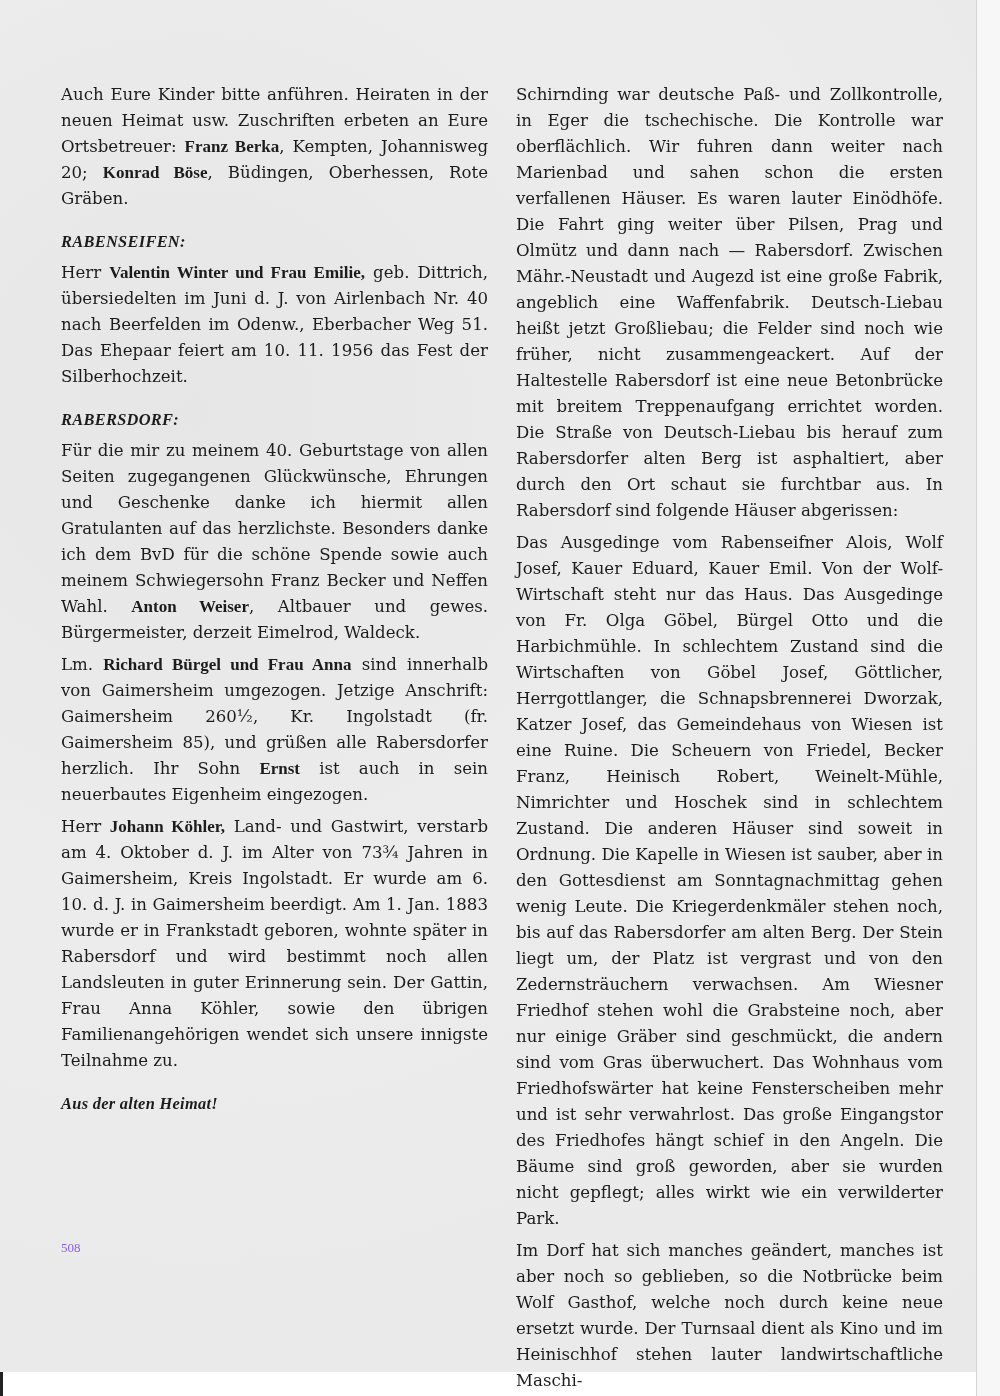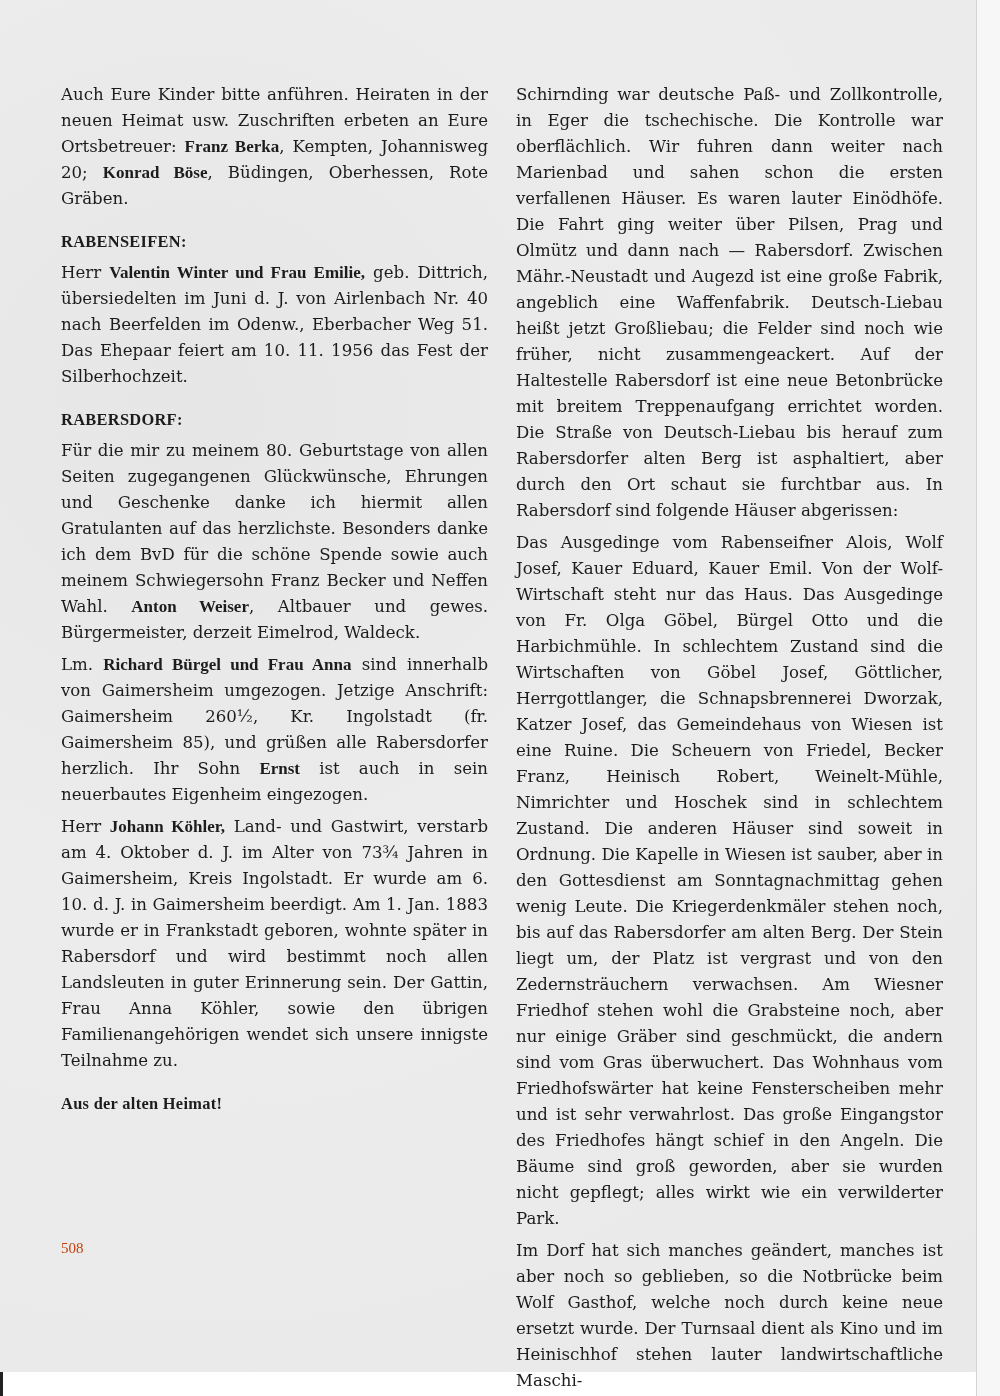--- a/index.html
+++ b/index.html
@@ -25,43 +25,43 @@
     position: absolute; top: 82px; width: 427px;
     font-size: 16.6px; line-height: 26px;
     text-align: justify; hyphens: manual;
   }
   .col.left { left: 61px; }
   .col.right { left: 516px; }
   .col p { margin: 0 0 6px 0; }
   .col h2 {
     margin: 17px 0 5px 0;
     font-family: "Liberation Serif", "DejaVu Serif", serif;
-    font-size: 16.4px; font-weight: bold; letter-spacing: 0.3px;
+    font-size: 16.4px; font-weight: bold; letter-spacing: 0.3px; font-style: italic;
   }
   b { font-family: "Liberation Serif", "DejaVu Serif", serif; font-weight: bold; font-size: 17px; }
   .page-number {
     position: absolute; left: 61px; top: 1240px;
-    font-family: "Liberation Serif", serif; font-size: 15px; color: #c2410c;
+    font-family: "Liberation Serif", serif; font-size: 13px; color: #8b5cf6;
   }
 </style>
 </head>
 <body>
 
 <div class="paper"></div>
 <div class="edge-right"></div>
 <div class="edge-bottom-mark"></div>
 
 <div class="col left">
   <p><span>Auch Eure Kinder bitte anführen. Heiraten in der neuen Heimat usw. Zuschriften erbeten an Eure Ortsbetreuer: </span><b>Franz Berka</b><span>, Kempten, Johannisweg 20; </span><b>Konrad Böse</b><span>, Büdingen, Oberhessen, Rote Gräben.</span></p>
 
   <h2>RABENSEIFEN:</h2>
   <p><span>Herr </span><b>Valentin Winter und Frau Emilie,</b><span> geb. Dittrich, übersiedelten im Juni d. J. von Airlenbach Nr. 40 nach Beerfelden im Odenw., Eberbacher Weg 51. Das Ehepaar feiert am 10. 11. 1956 das Fest der Silberhochzeit.</span></p>
 
   <h2>RABERSDORF:</h2>
-  <p><span>Für die mir zu meinem 80. Geburtstage von allen Seiten zugegangenen Glückwünsche, Ehrungen und Geschenke danke ich hiermit allen Gratulanten auf das herzlichste. Besonders danke ich dem BvD für die schöne Spende sowie auch meinem Schwiegersohn Franz Becker und Neffen Wahl. </span><b>Anton Weiser</b><span>, Altbauer und gewes. Bürgermeister, derzeit Eimelrod, Waldeck.</span></p>
+  <p><span>Für die mir zu meinem 40. Geburtstage von allen Seiten zugegangenen Glückwünsche, Ehrungen und Geschenke danke ich hiermit allen Gratulanten auf das herzlichste. Besonders danke ich dem BvD für die schöne Spende sowie auch meinem Schwiegersohn Franz Becker und Neffen Wahl. </span><b>Anton Weiser</b><span>, Altbauer und gewes. Bürgermeister, derzeit Eimelrod, Waldeck.</span></p>
   <p><span>Lm. </span><b>Richard Bürgel und Frau Anna</b><span> sind innerhalb von Gaimersheim umgezogen. Jetzige Anschrift: Gaimersheim 260½, Kr. Ingolstadt (fr. Gaimersheim 85), und grüßen alle Rabersdorfer herzlich. Ihr Sohn </span><b>Ernst</b><span> ist auch in sein neuerbautes Eigenheim eingezogen.</span></p>
   <p><span>Herr </span><b>Johann Köhler,</b><span> Land- und Gastwirt, verstarb am 4. Oktober d. J. im Alter von 73¾ Jahren in Gaimersheim, Kreis Ingolstadt. Er wurde am 6. 10. d. J. in Gaimersheim beerdigt. Am 1. Jan. 1883 wurde er in Frankstadt geboren, wohnte später in Rabersdorf und wird bestimmt noch allen Landsleuten in guter Erinnerung sein. Der Gattin, Frau Anna Köhler, sowie den übrigen Familienangehörigen wendet sich unsere innigste Teilnahme zu.</span></p>
 
   <h2>Aus der alten Heimat!</h2>
 </div>
 
 <div class="col right">
   <p>Schirnding war deutsche Paß- und Zollkontrolle, in Eger die tschechische. Die Kontrolle war oberflächlich. Wir fuhren dann weiter nach Marienbad und sahen schon die ersten verfallenen Häuser. Es waren lauter Einödhöfe. Die Fahrt ging weiter über Pilsen, Prag und Olmütz und dann nach — Rabersdorf. Zwischen Mähr.-Neustadt und Augezd ist eine große Fabrik, angeblich eine Waffenfabrik. Deutsch-Liebau heißt jetzt Großliebau; die Felder sind noch wie früher, nicht zusammengeackert. Auf der Haltestelle Rabersdorf ist eine neue Betonbrücke mit breitem Treppenaufgang errichtet worden. Die Straße von Deutsch-Liebau bis herauf zum Rabersdorfer alten Berg ist asphaltiert, aber durch den Ort schaut sie furchtbar aus. In Rabersdorf sind folgende Häuser abgerissen:</p>
   <p>Das Ausgedinge vom Rabenseifner Alois, Wolf Josef, Kauer Eduard, Kauer Emil. Von der Wolf-Wirtschaft steht nur das Haus. Das Ausgedinge von Fr. Olga Göbel, Bürgel Otto und die Harbichmühle. In schlechtem Zustand sind die Wirtschaften von Göbel Josef, Göttlicher, Herrgottlanger, die Schnapsbrennerei Dworzak, Katzer Josef, das Gemeindehaus von Wiesen ist eine Ruine. Die Scheuern von Friedel, Becker Franz, Heinisch Robert, Weinelt-Mühle, Nimrichter und Hoschek sind in schlechtem Zustand. Die anderen Häuser sind soweit in Ordnung. Die Kapelle in Wiesen ist sauber, aber in den Gottesdienst am Sonntagnachmittag gehen wenig Leute. Die Kriegerdenkmäler stehen noch, bis auf das Rabersdorfer am alten Berg. Der Stein liegt um, der Platz ist vergrast und von den Zedernsträuchern verwachsen. Am Wiesner Friedhof stehen wohl die Grabsteine noch, aber nur einige Gräber sind geschmückt, die andern sind vom Gras überwuchert. Das Wohnhaus vom Friedhofswärter hat keine Fensterscheiben mehr und ist sehr verwahrlost. Das große Eingangstor des Friedhofes hängt schief in den Angeln. Die Bäume sind groß geworden, aber sie wurden nicht gepflegt; alles wirkt wie ein verwilderter Park.</p>
   <p>Im Dorf hat sich manches geändert, manches ist aber noch so geblieben, so die Notbrücke beim Wolf Gasthof, welche noch durch keine neue ersetzt wurde. Der Turnsaal dient als Kino und im Heinischhof stehen lauter landwirtschaftliche Maschi-</p>

